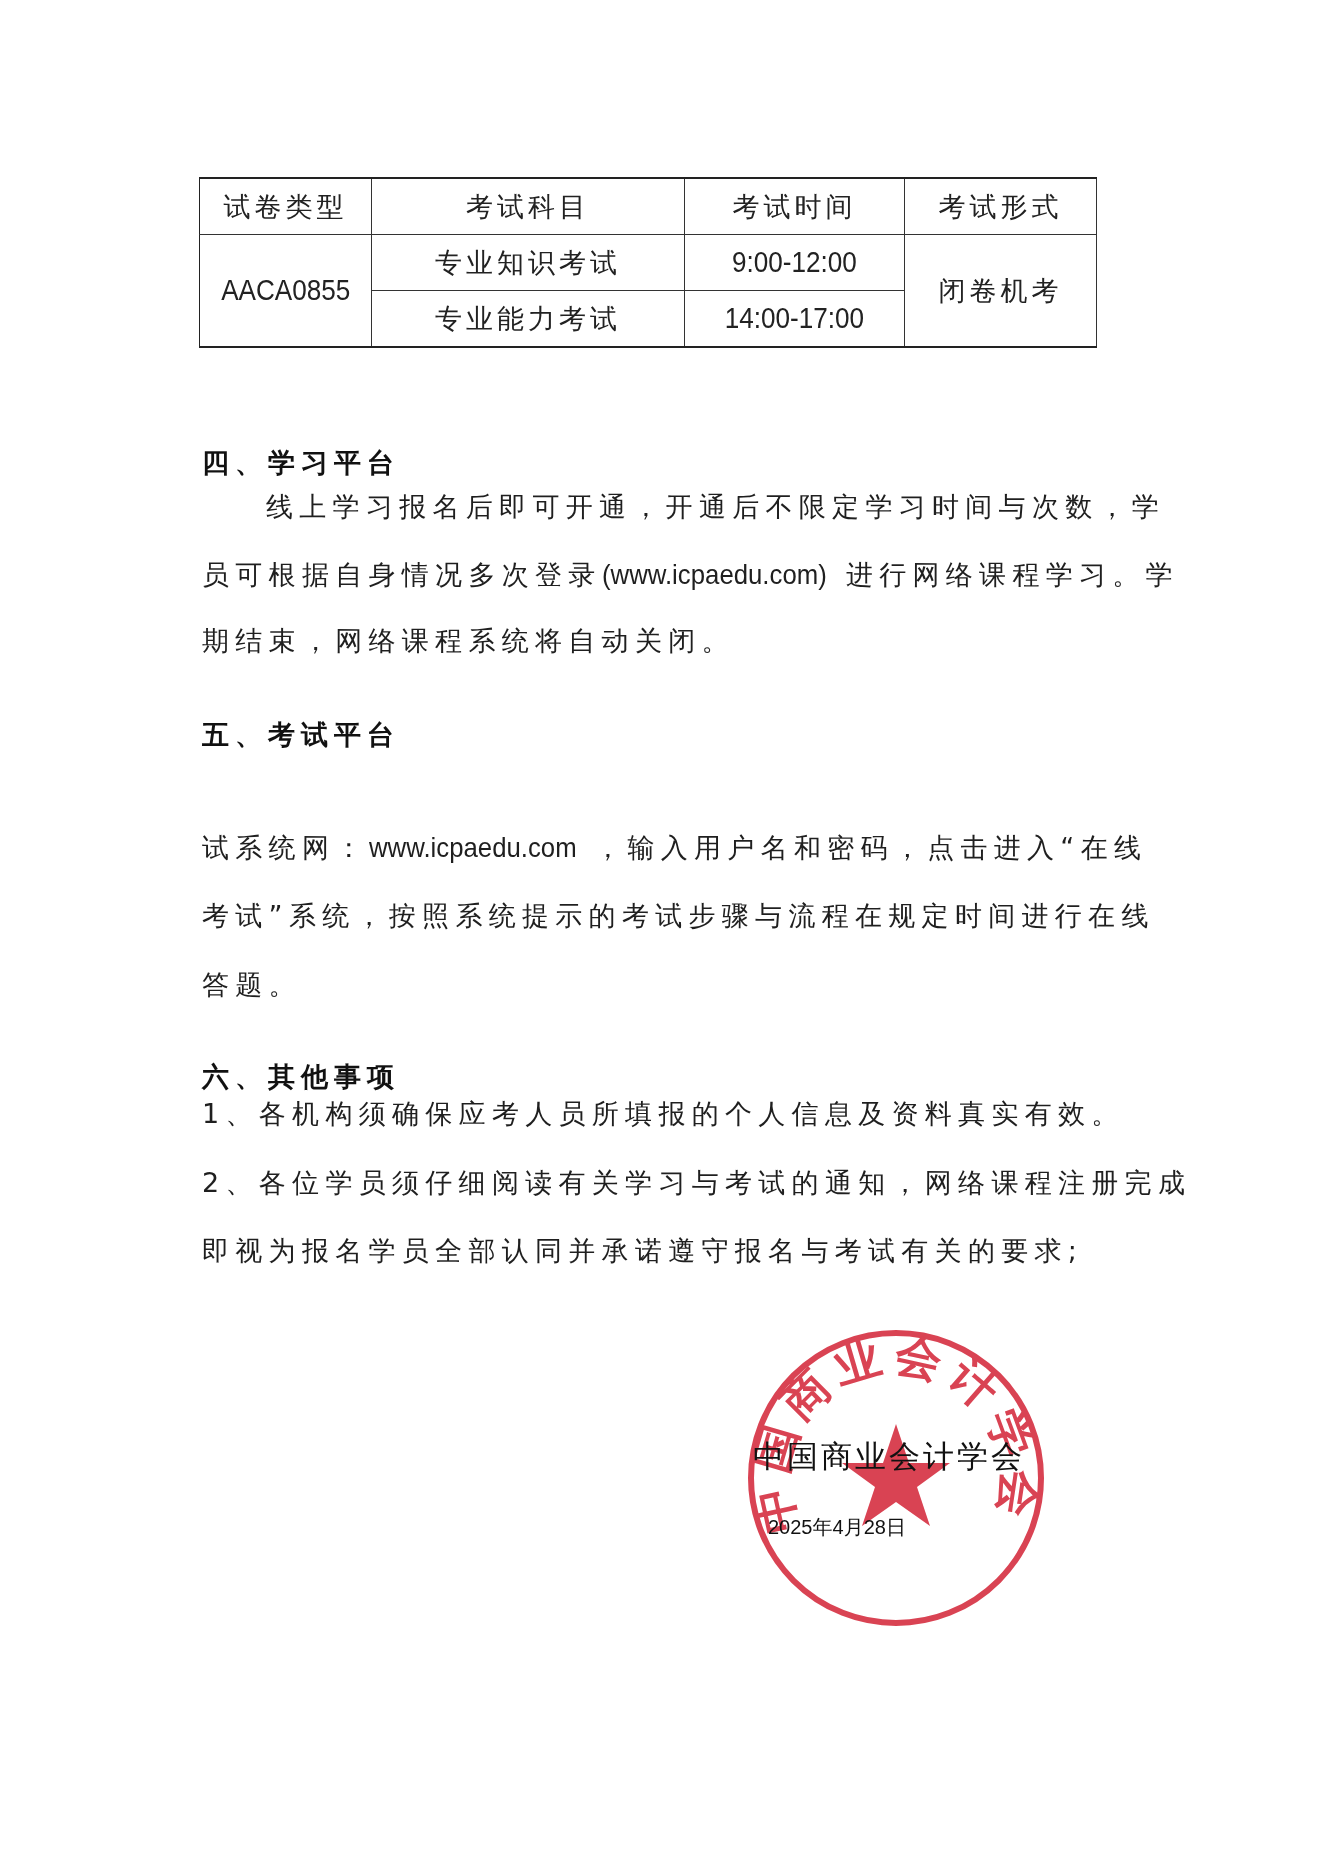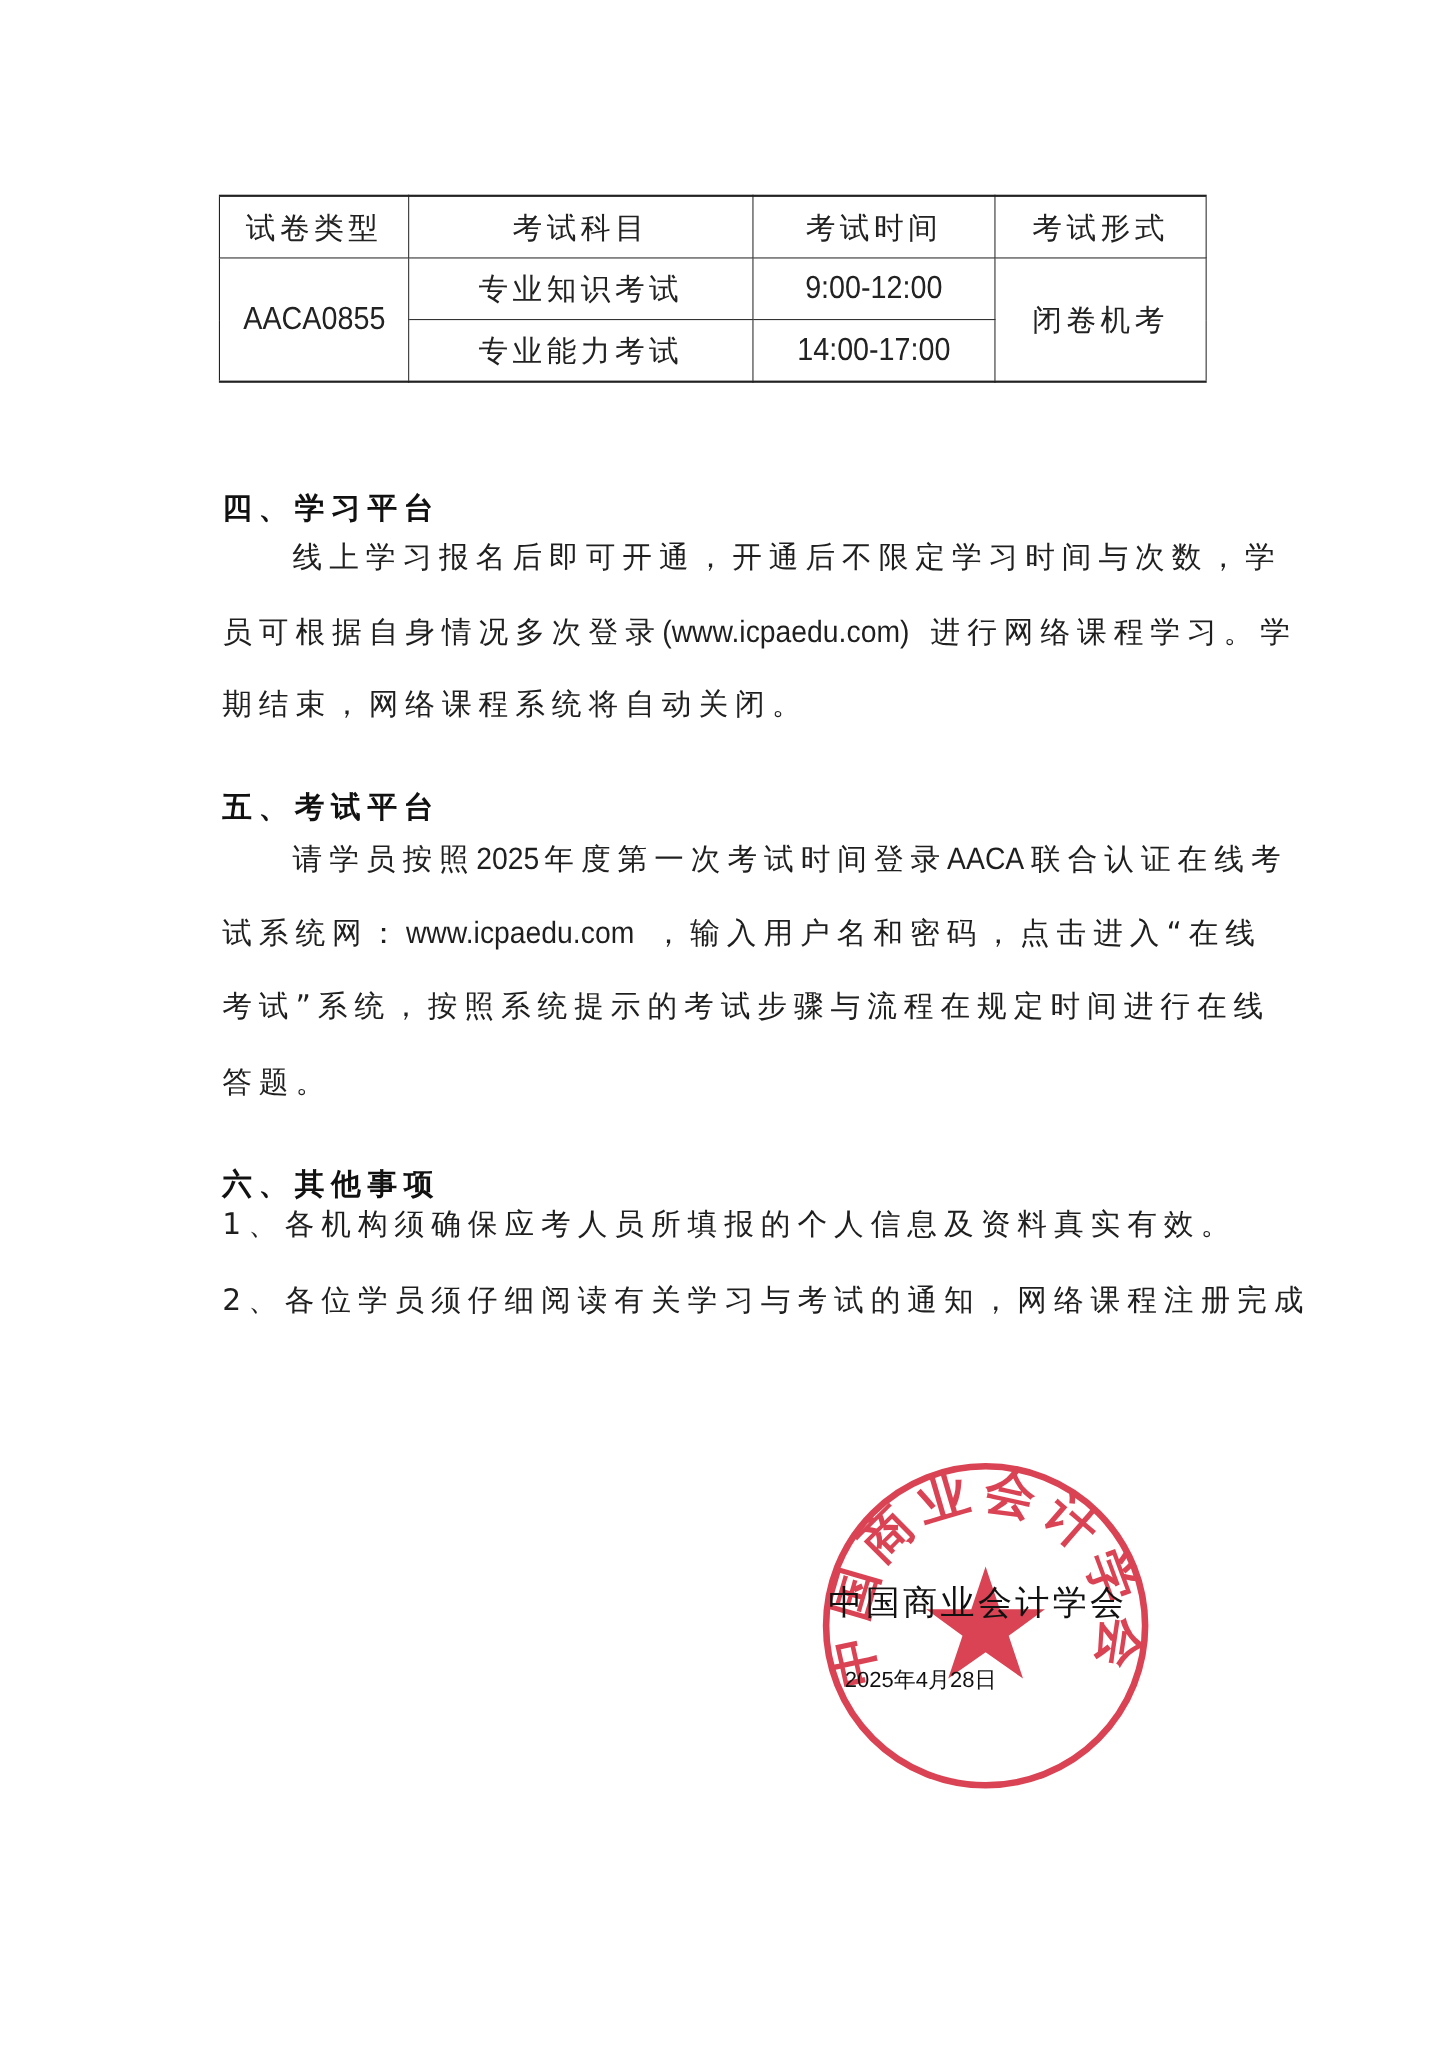--- a/index.html
+++ b/index.html
@@ -86,28 +86,28 @@
     </tr>
   </tbody>
     </table>
 
   <div class="line heading" style="top:406px">四、学习平台</div>
   <div class="line indent" style="top:474px">线上学习报名后即可开通，开通后不限定学习时间与次数，学</div>
   <div class="line" style="top:542px"><span>员可根据自身情况多次登录</span><span class="latin">(www.icpaedu.com)</span><span>进行网络课程学习。学</span></div>
   <div class="line" style="top:608px">期结束，网络课程系统将自动关闭。</div>
 
   <div class="line heading" style="top:678px">五、考试平台</div>
-  <div class="line indent" style="top:748px"><span>请学员按照</span><span class="latin">2025</span><span>年度第一次考试时间登录</span><span class="latin">AACA</span><span>联合认证在线考</span></div>
   <div class="line" style="top:815px"><span>试系统网：</span><span class="latin">www.icpaedu.com</span><span>，输入用户名和密码，点击进入“在线</span></div>
   <div class="line" style="top:883px">考试”系统，按照系统提示的考试步骤与流程在规定时间进行在线</div>
   <div class="line" style="top:952px">答题。</div>
 
   <div class="line heading" style="top:1020px">六、其他事项</div>
   <div class="line" style="top:1081px">1、各机构须确保应考人员所填报的个人信息及资料真实有效。</div>
   <div class="line" style="top:1150px">2、各位学员须仔细阅读有关学习与考试的通知，网络课程注册完成</div>
+  <div class="line" style="top:1218px">即视为报名学员全部认同并承诺遵守报名与考试有关的要求;</div>
 
   <div class="stamp">
     <svg width="284" height="284" viewBox="0 0 284 284">
       <defs>
         <path id="ringPath" d="M 50 200 A 108 108 0 1 1 234 200" fill="none"></path>
       </defs>
       <text fill="#d8394a" font-size="46" font-weight="bold" font-family="DejaVu Serif, serif" letter-spacing="8">
         <textPath href="#ringPath" startOffset="2%">中国商业会计学会</textPath>
       </text>
       <polygon fill="#d8394a" points="142,88 155,127 196,127 163,151 176,190 142,166 108,190 121,151 88,127 129,127"></polygon>

